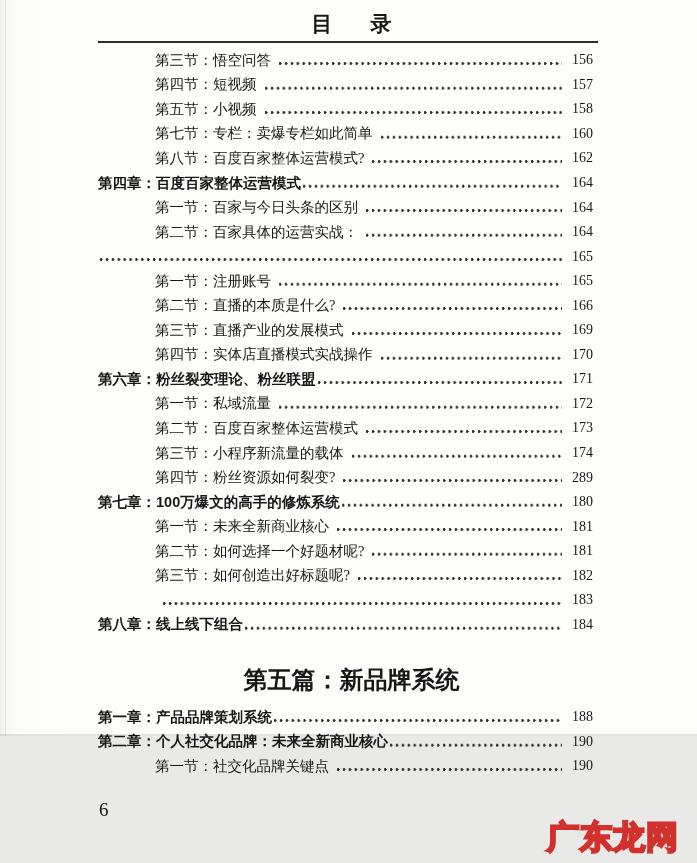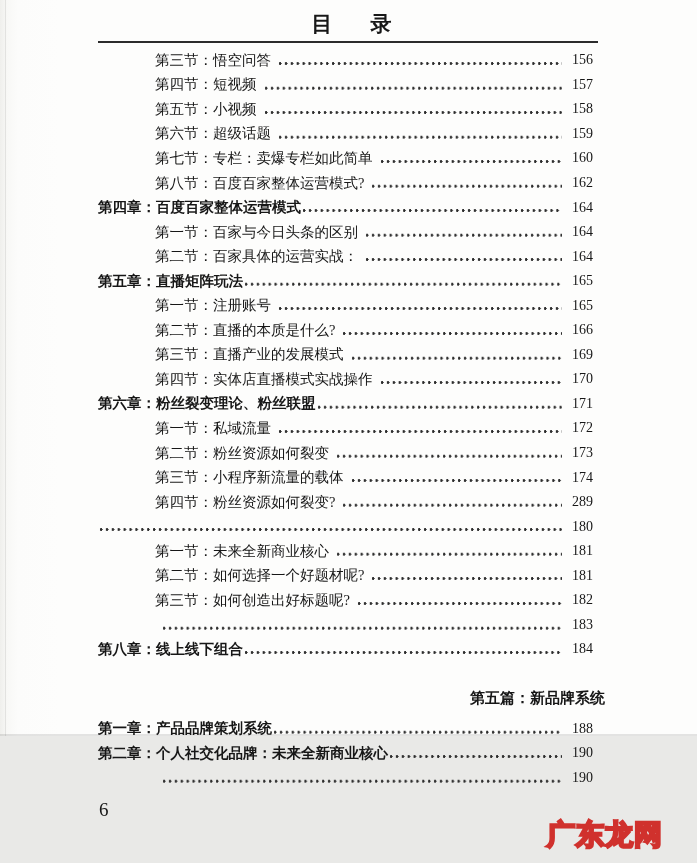--- a/index.html
+++ b/index.html
@@ -91,38 +91,38 @@
     margin-left: 1px;
   }
   .toc-page {
     width: 33px;
     text-align: left;
     font-weight: normal;
     font-family: "Liberation Serif", serif;
     font-size: 14px;
   }
   .part-heading {
-    text-align: right;
-    font-weight: bold;
-    font-size: 15px;
+    text-align: center;
+    font-weight: bold;
+    font-size: 24px;
     font-family: "Liberation Sans", sans-serif;
     margin: 27px 0 9px 0;
   }
   .footer-page-number {
     position: absolute;
     left: 99px;
     top: 799px;
     font-size: 19px;
     font-family: "Liberation Serif", serif;
   }
   .watermark {
     position: absolute;
     left: 547px;
     top: 816px;
-    font-size: 28px;
+    font-size: 32px;
     font-weight: bold;
     font-family: "Liberation Sans", sans-serif;
     letter-spacing: 1px;
     color: #ffffff;
     -webkit-text-stroke: 2.4px #d0312d;
     text-shadow: 0 0 1px #d0312d;
     white-space: nowrap;
   }
 </style>
 </head>
@@ -145,25 +145,20 @@
     <span class="toc-text">第四节：短视频</span>
     <span class="dot-leader"></span>
     <span class="toc-page">157</span>
   </div>
         <div class="toc-row section">
     <span class="toc-text">第五节：小视频</span>
     <span class="dot-leader"></span>
     <span class="toc-page">158</span>
   </div>
         <div class="toc-row section">
-    <span class="toc-text">第六节：超级话题</span>
-    <span class="dot-leader"></span>
-    <span class="toc-page">159</span>
-  </div>
-        <div class="toc-row section">
     <span class="toc-text">第七节：专栏：卖爆专栏如此简单</span>
     <span class="dot-leader"></span>
     <span class="toc-page">160</span>
   </div>
         <div class="toc-row section">
     <span class="toc-text">第八节：百度百家整体运营模式?</span>
     <span class="dot-leader"></span>
     <span class="toc-page">162</span>
   </div>
         <div class="toc-row chapter">
@@ -175,21 +170,20 @@
     <span class="toc-text">第一节：百家与今日头条的区别</span>
     <span class="dot-leader"></span>
     <span class="toc-page">164</span>
   </div>
         <div class="toc-row section">
     <span class="toc-text">第二节：百家具体的运营实战：</span>
     <span class="dot-leader"></span>
     <span class="toc-page">164</span>
   </div>
         <div class="toc-row chapter">
-    <span class="toc-text">第五章：直播矩阵玩法</span>
     <span class="dot-leader"></span>
     <span class="toc-page">165</span>
   </div>
         <div class="toc-row section">
     <span class="toc-text">第一节：注册账号</span>
     <span class="dot-leader"></span>
     <span class="toc-page">165</span>
   </div>
         <div class="toc-row section">
     <span class="toc-text">第二节：直播的本质是什么?</span>
@@ -210,35 +204,36 @@
     <span class="toc-text">第六章：粉丝裂变理论、粉丝联盟</span>
     <span class="dot-leader"></span>
     <span class="toc-page">171</span>
   </div>
         <div class="toc-row section">
     <span class="toc-text">第一节：私域流量</span>
     <span class="dot-leader"></span>
     <span class="toc-page">172</span>
   </div>
         <div class="toc-row section">
-    <span class="toc-text">第二节：粉丝资源如何裂变</span>
+    <span class="toc-text">第二节：百度百家整体运营模式</span>
     <span class="dot-leader"></span>
     <span class="toc-page">173</span>
   </div>
         <div class="toc-row section">
     <span class="toc-text">第三节：小程序新流量的载体</span>
     <span class="dot-leader"></span>
     <span class="toc-page">174</span>
   </div>
         <div class="toc-row section">
     <span class="toc-text">第四节：粉丝资源如何裂变?</span>
     <span class="dot-leader"></span>
     <span class="toc-page">289</span>
   </div>
         <div class="toc-row chapter">
+    <span class="toc-text">第七章：100万爆文的高手的修炼系统</span>
     <span class="dot-leader"></span>
     <span class="toc-page">180</span>
   </div>
         <div class="toc-row section">
     <span class="toc-text">第一节：未来全新商业核心</span>
     <span class="dot-leader"></span>
     <span class="toc-page">181</span>
   </div>
         <div class="toc-row section">
     <span class="toc-text">第二节：如何选择一个好题材呢?</span>
@@ -268,20 +263,21 @@
     <span class="toc-text">第一章：产品品牌策划系统</span>
     <span class="dot-leader"></span>
     <span class="toc-page">188</span>
   </div>
         <div class="toc-row chapter">
     <span class="toc-text">第二章：个人社交化品牌：未来全新商业核心</span>
     <span class="dot-leader"></span>
     <span class="toc-page">190</span>
   </div>
         <div class="toc-row section">
+    <span class="toc-text">第一节：社交化品牌关键点</span>
     <span class="dot-leader"></span>
     <span class="toc-page">190</span>
   </div>
       </div>
   </div>
 
   <div class="footer-page-number">6</div>
 
   <div class="watermark">广东龙网</div>
 

